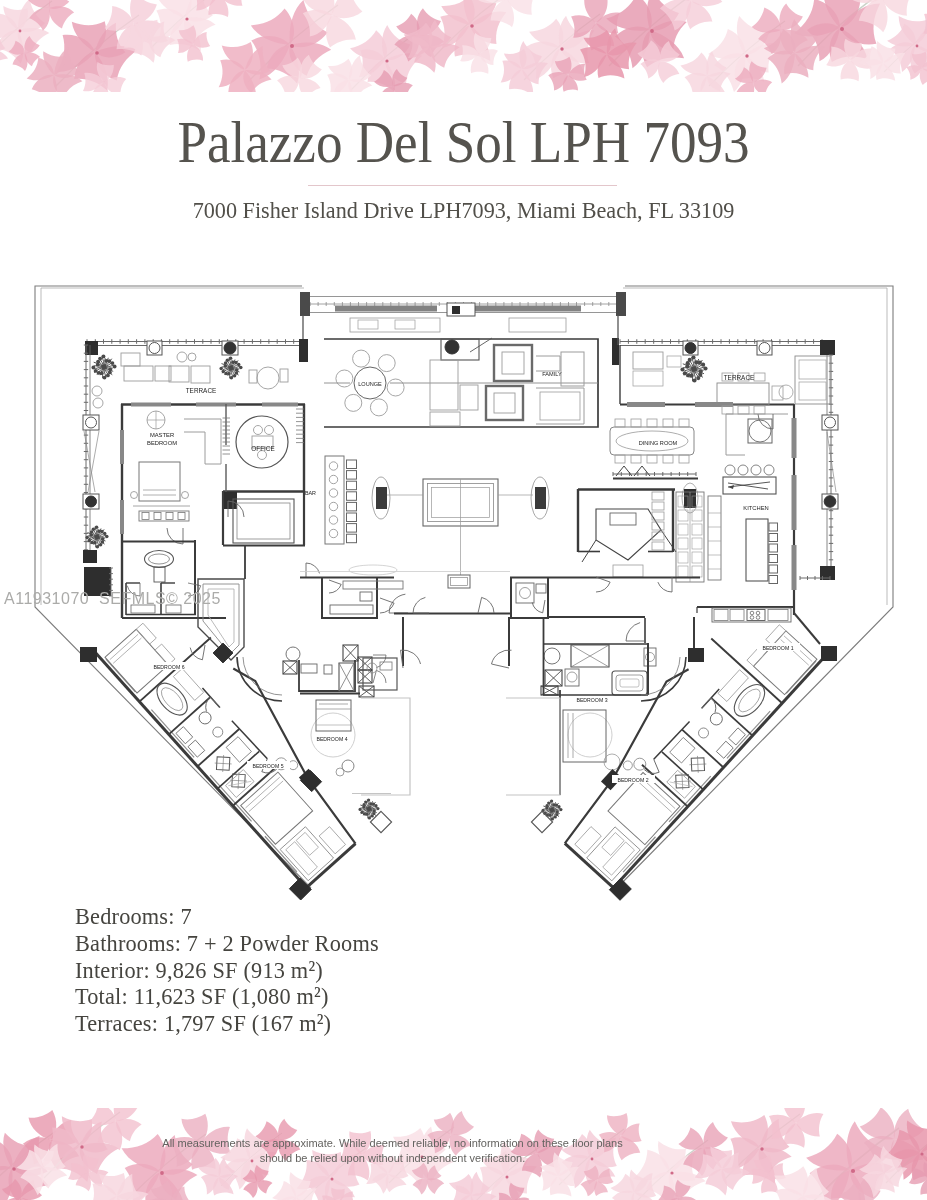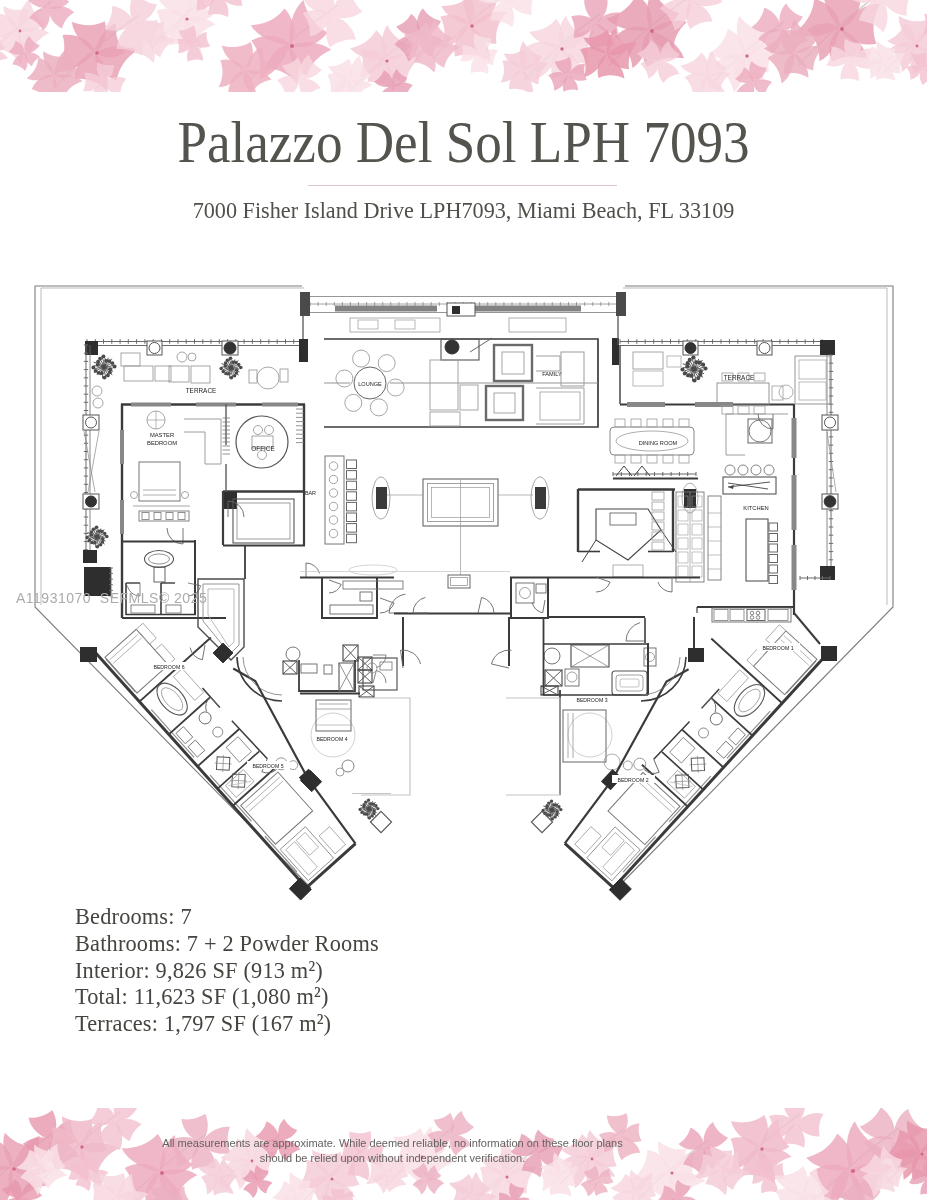--- a/index.html
+++ b/index.html
@@ -4,21 +4,21 @@
 <style>
 html,body{margin:0;padding:0;}
 body{width:927px;height:1200px;position:relative;background:#ffffff;overflow:hidden;
  font-family:"Liberation Sans",sans-serif;}
 .abs{position:absolute;}
 #title{left:0;top:108px;width:927px;text-align:center;
  font-family:"Liberation Serif",serif;font-size:59px;color:#55534e;letter-spacing:0px;transform:scaleX(0.90);}
 #divider{left:308px;top:185px;width:309px;height:1px;background:#e3c6cb;}
 #addr{left:0;top:198px;width:927px;text-align:center;
  font-family:"Liberation Serif",serif;font-size:23px;color:#514f49;transform:scaleX(0.965);}
-#wm{left:4px;top:590px;font-size:14px;color:#ababa9;letter-spacing:0.5px;margin-left:12px;}
+#wm{left:4px;top:590px;font-size:16px;color:#ababa9;letter-spacing:0.5px;}
 #info{left:75px;top:903px;font-family:"Liberation Serif",serif;font-size:24px;
  color:#45443f;line-height:26.8px;letter-spacing:0.2px;transform:scaleX(0.93);transform-origin:left top;}
 #disc{left:0;top:1136px;width:785px;text-align:center;font-size:11px;color:#63625f;line-height:15px;}
 </style>
 </head>
 <body>
 <svg id="flTop" class="abs" style="left:0;top:0" width="927" height="92" viewBox="0 0 927 92">
     <defs>
 <path id="pt" d="M0 0 C4 -12 12 -24 24 -28 C22 -16 24 -6 31 3 C20 9 7 8 0 0 Z"></path>
 <path id="pu" d="M0 0 C7 -10 19 -16 30 -14 C26 -6 26 4 29 12 C17 14 5 9 0 0 Z"></path>

